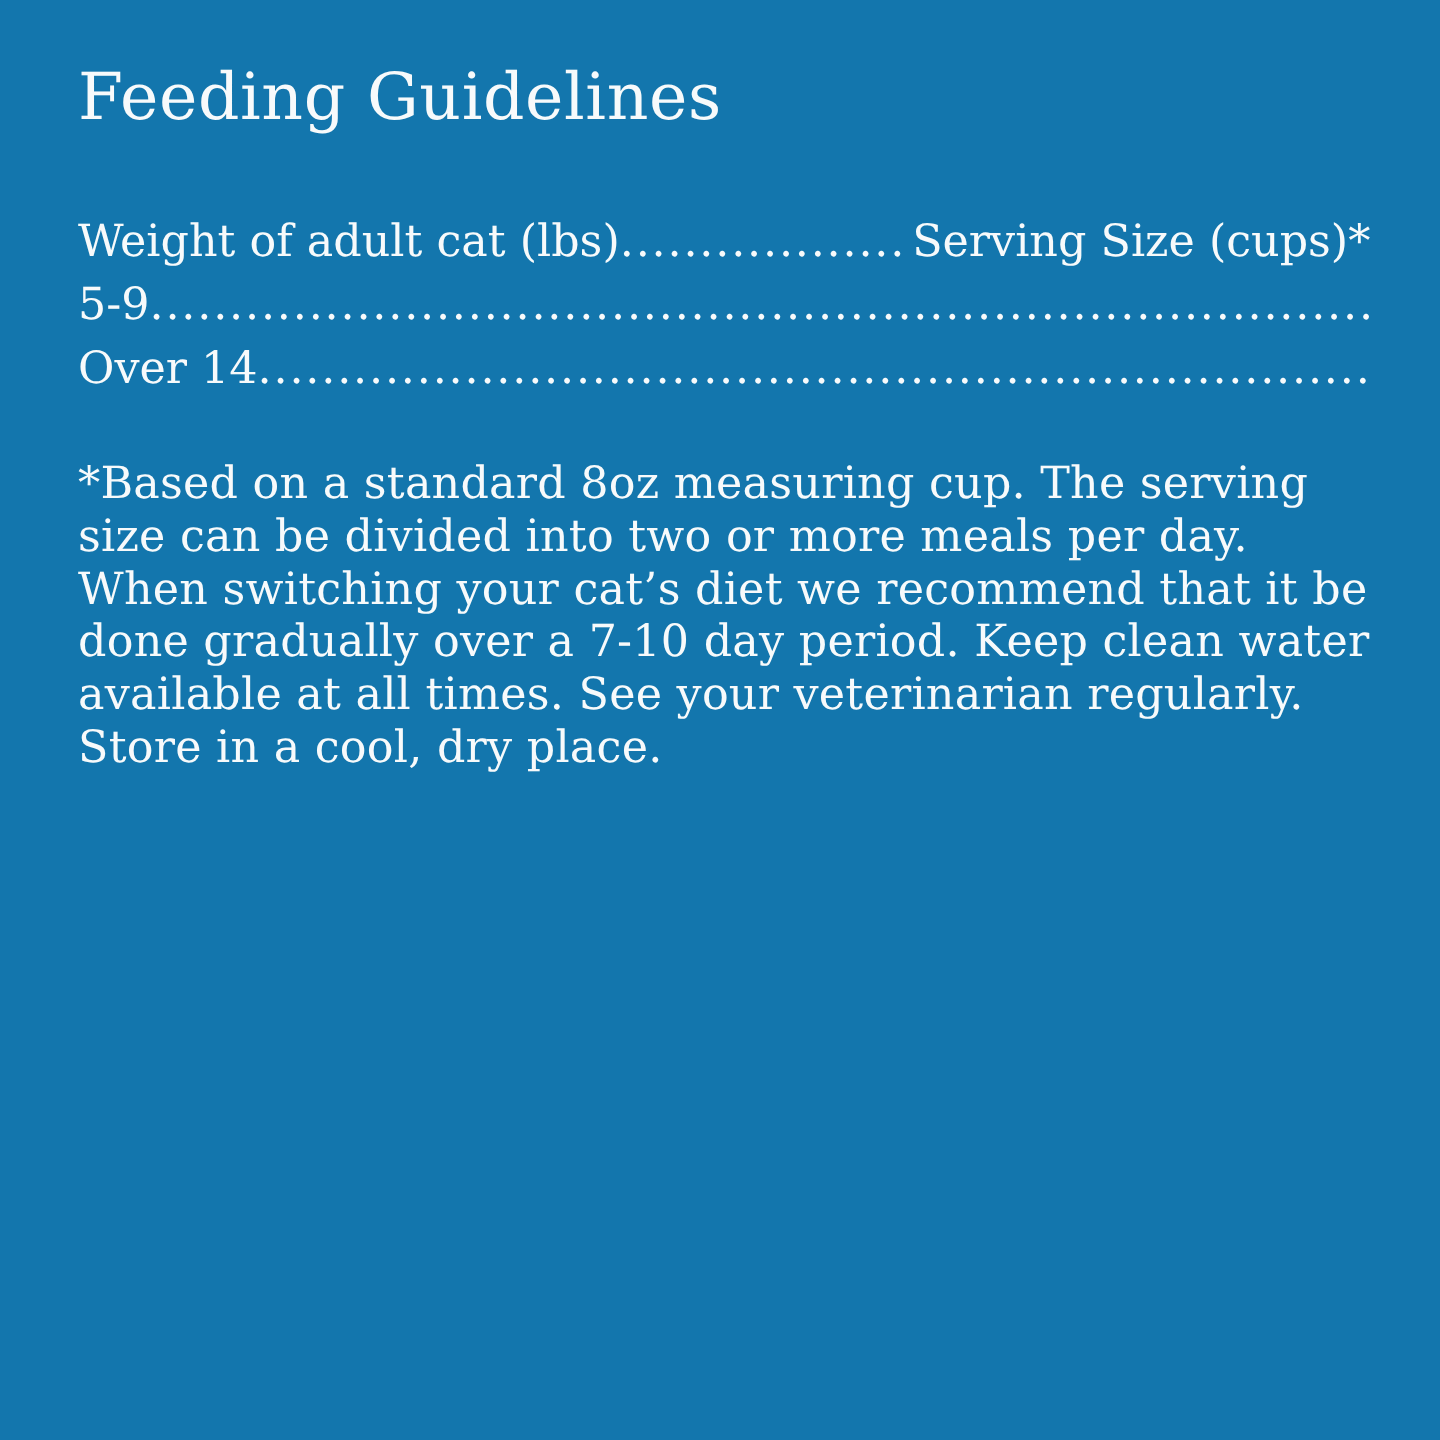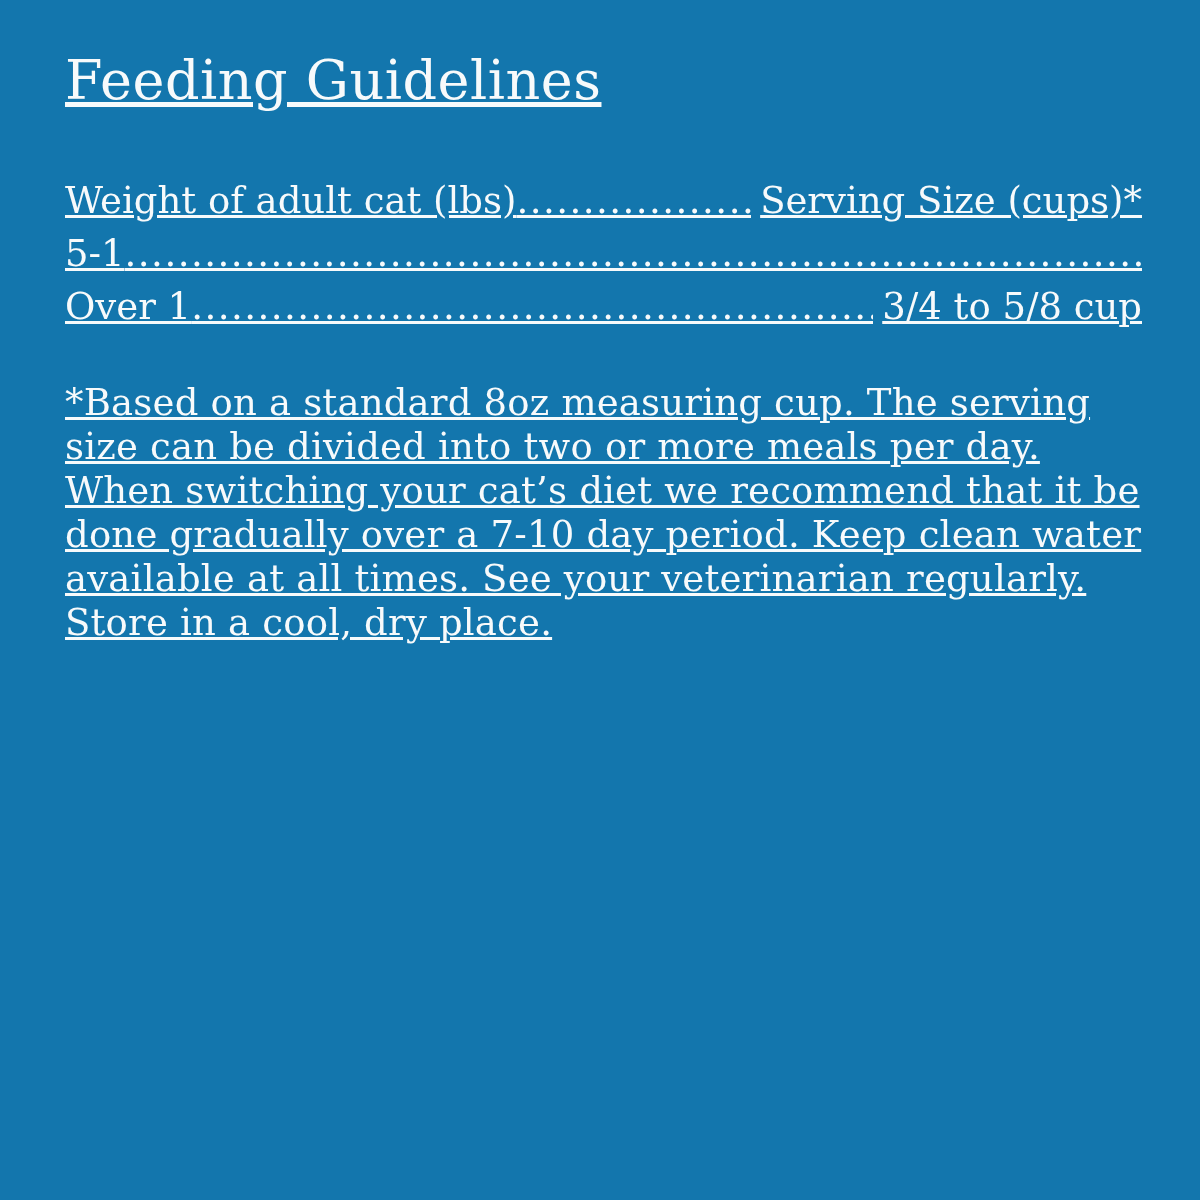--- a/index.html
+++ b/index.html
@@ -9,21 +9,20 @@
   body {
     width: 1200px;
     height: 1200px;
     background: #1376ad;
     color: #f7fafb;
     font-family: "DejaVu Serif", serif;
     overflow: hidden;
   }
   .panel {
     padding: 50px 58px 0 65px;
-    text-decoration: underline;
   }
   .title {
     font-size: 54px;
     font-weight: 500;
     line-height: 1.15;
     margin: 0 0 62px 0;
     letter-spacing: 0.5px;
   }
   .feed-table {
     margin: 17px 0 48px 0;
@@ -70,28 +69,27 @@
 
   <div class="feed-table">
 
     <div class="row">
       <span class="left">Weight of adult cat (lbs)</span>
       <span class="leader"></span>
       <span class="right">Serving Size (cups)*</span>
     </div>
 
     <div class="row">
-      <span class="left">5-1</span>
+      <span class="left">5-9</span>
       <span class="leader"></span>
     </div>
 
 
     <div class="row">
-      <span class="left">Over 1</span>
+      <span class="left">Over 14</span>
       <span class="leader"></span>
-      <span class="right">3/4 to 5/8 cup</span>
     </div>
 
   </div>
 
   <p class="footnote">*Based on a standard 8oz measuring cup. The serving size can be divided into two or more meals per day. When switching your cat’s diet we recommend that it be done gradually over a 7-10 day period. Keep clean water available at all times. See your veterinarian regularly. Store in a cool, dry place.</p>
 
 </div>
 
 </body></html>

